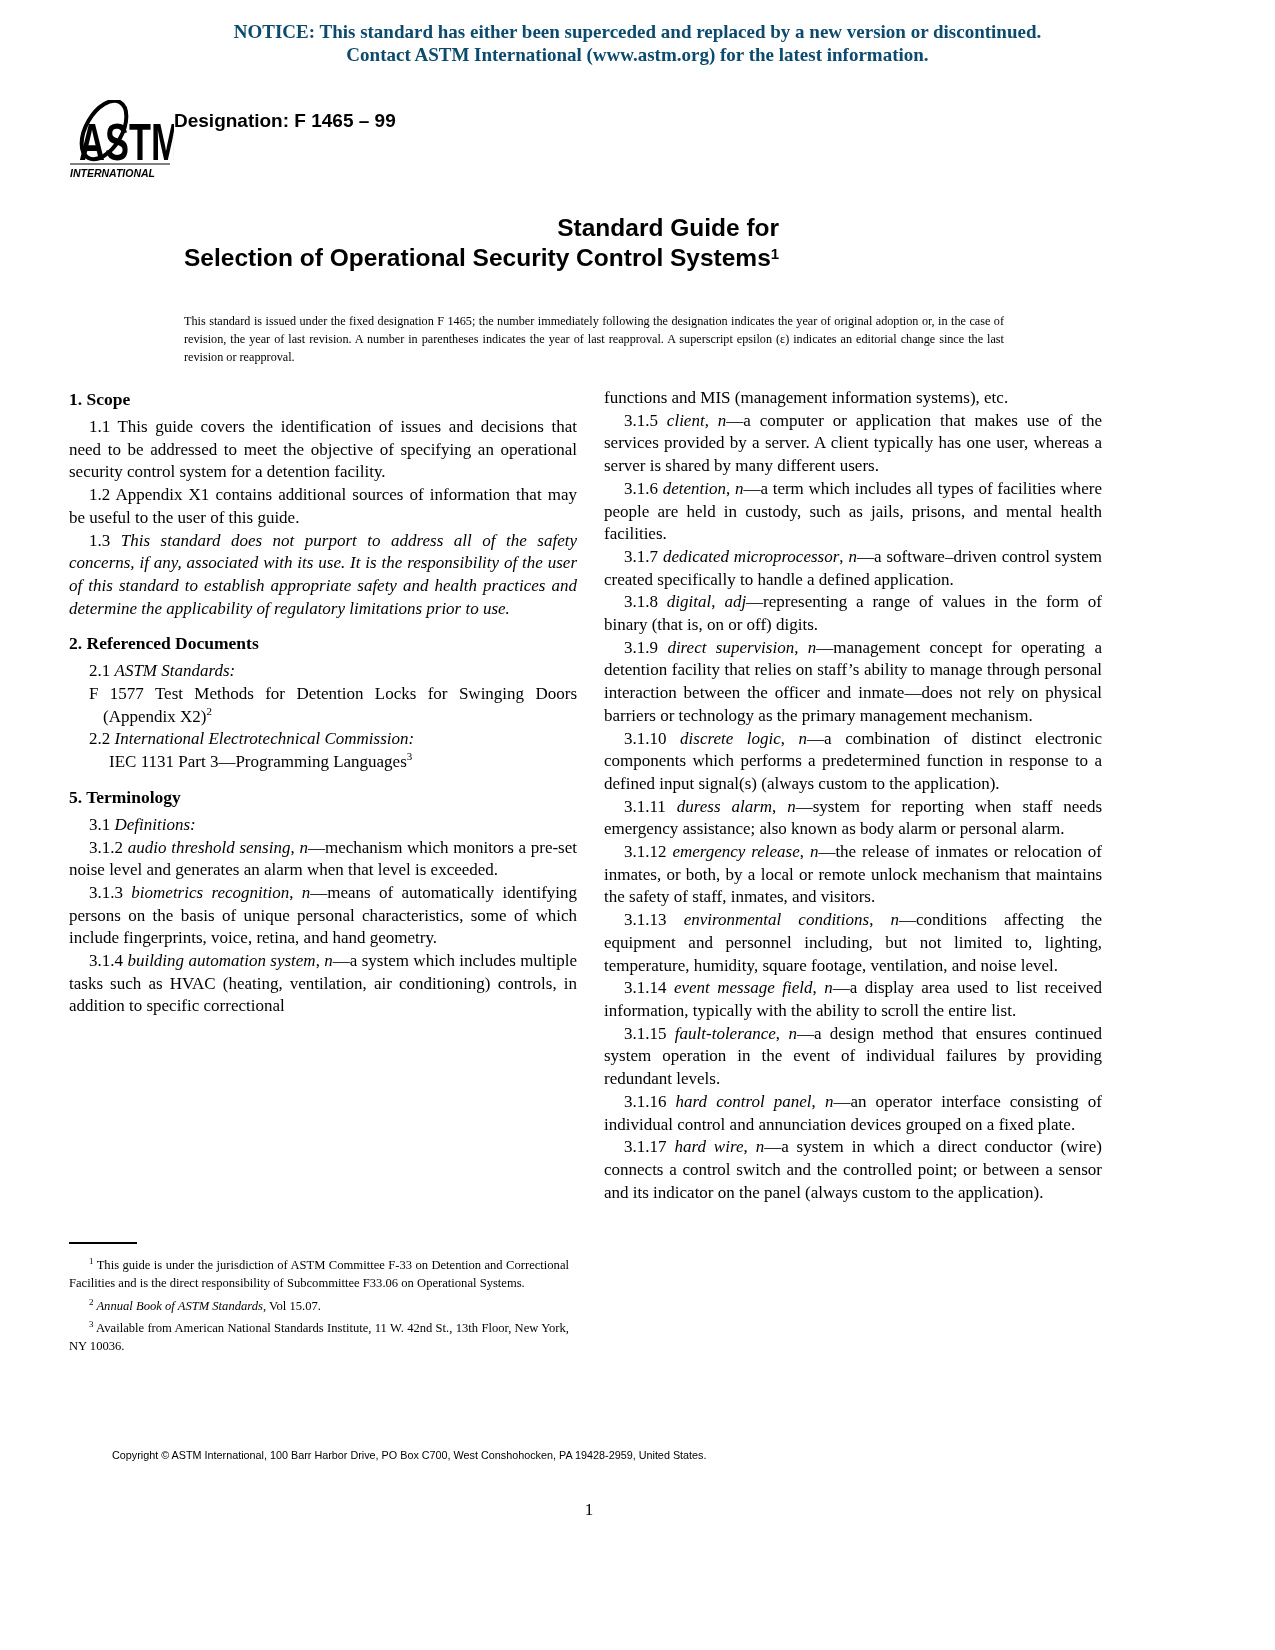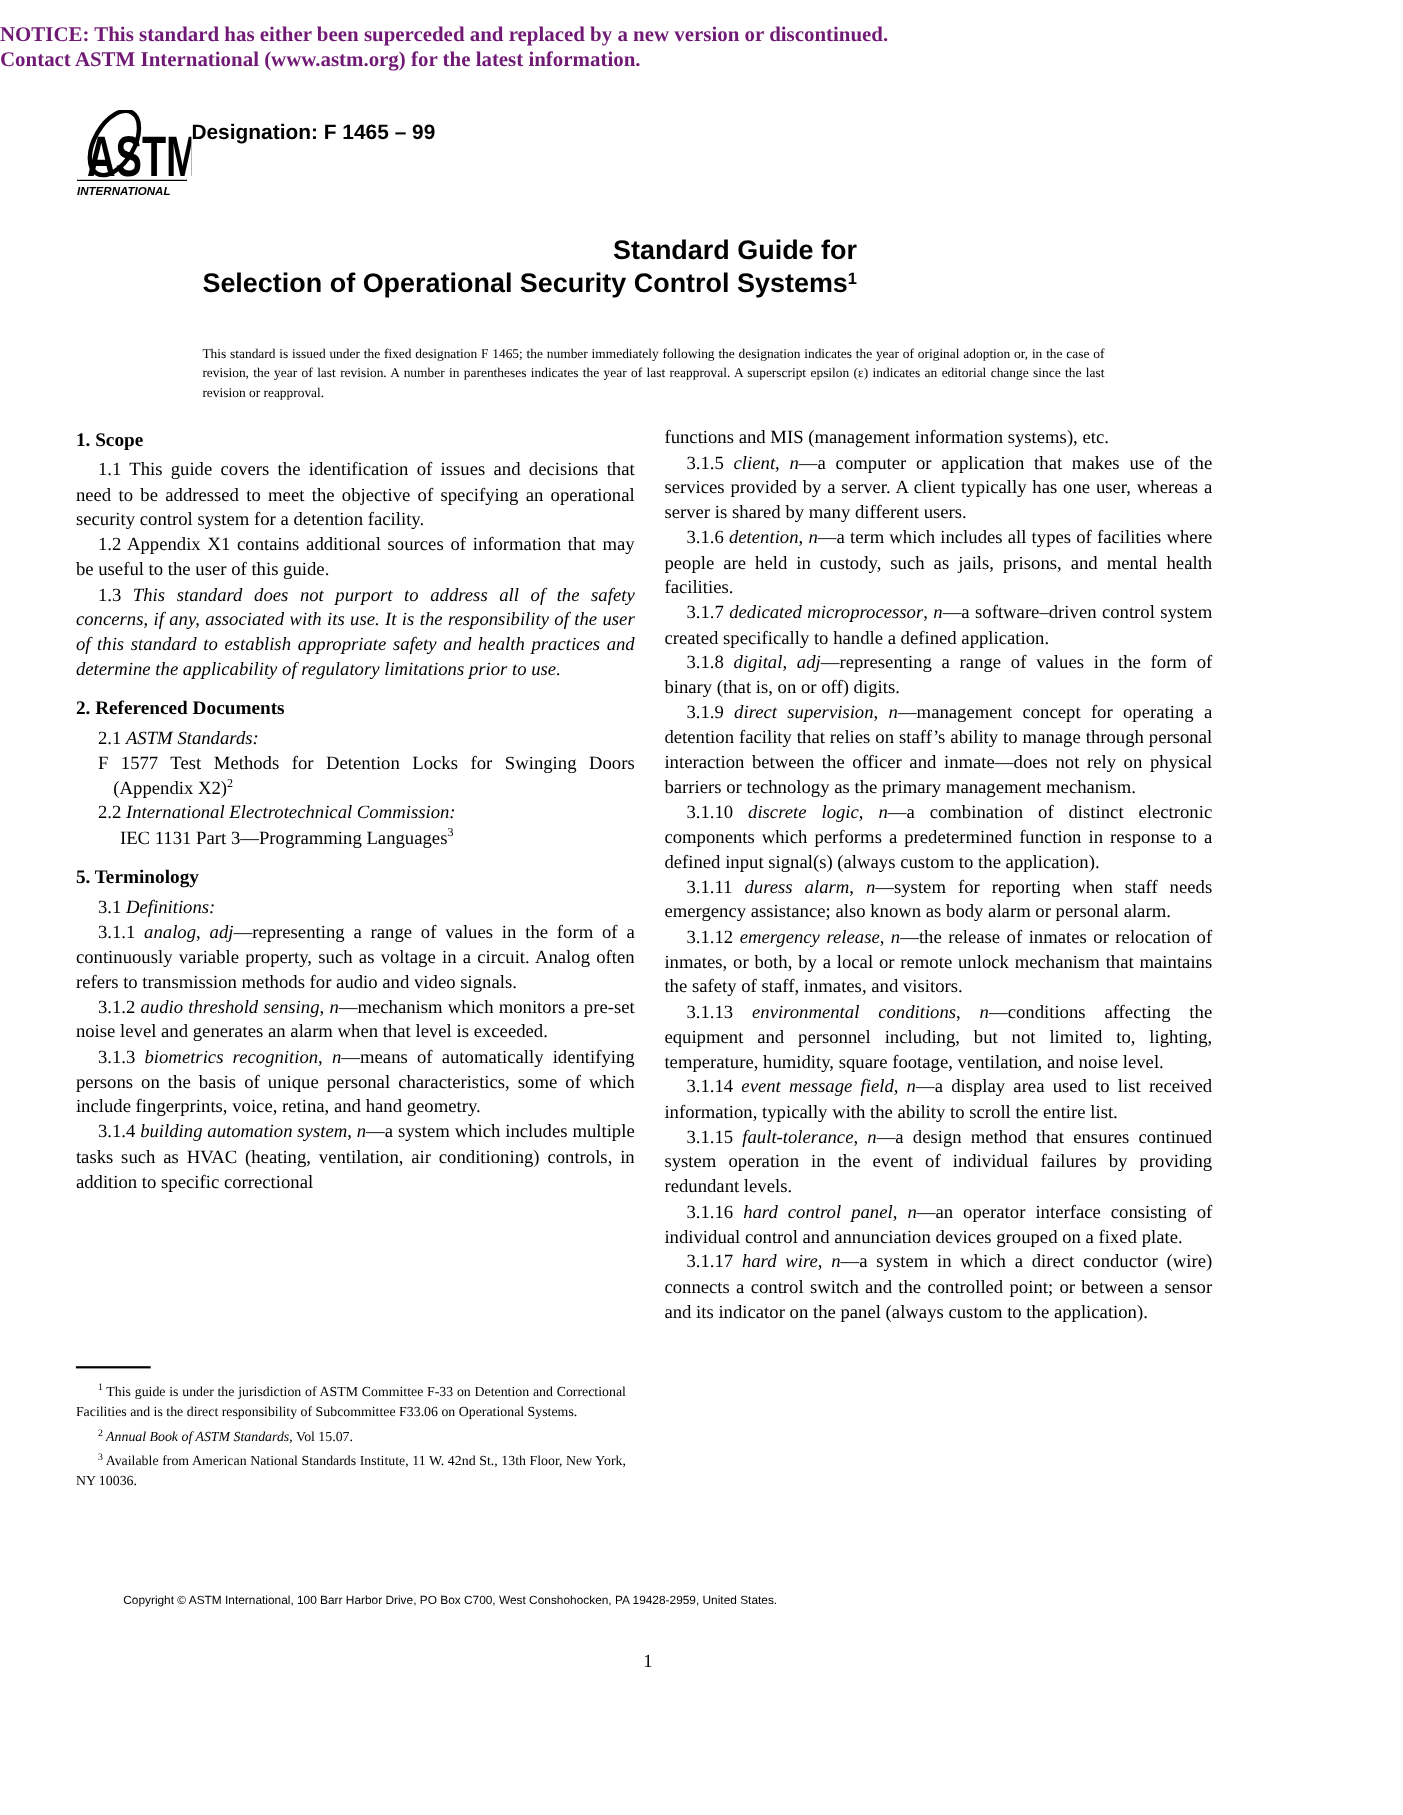--- a/index.html
+++ b/index.html
@@ -1,18 +1,18 @@
 <!DOCTYPE html>
 <html><head>
 <meta charset="utf-8">
 <style>
   html, body { margin: 0; padding: 0; background: #ffffff; }
   body { width: 1275px; height: 1650px; position: relative; overflow: hidden; color: #000; }
-  .notice { position: absolute; top: 20px; left: 0; width: 1275px; 
-    font-family: "Liberation Serif", serif; font-weight: bold; color: #701a75; font-size: 19px; line-height: 23px; }
+  .notice { position: absolute; top: 20px; left: 0; width: 1275px; text-align: center;
+    font-family: "Liberation Serif", serif; font-weight: bold; color: #0c4a6e; font-size: 19px; line-height: 23px; }
   .logo { position: absolute; left: 70px; top: 100px; width: 104px; height: 80px; }
   .designation { position: absolute; left: 174px; top: 110px; font-family: "Liberation Sans", sans-serif;
     font-weight: bold; font-size: 19px; }
   .title { position: absolute; left: 184px; top: 213px; font-family: Liberation Sans, sans-serif;
     font-weight: bold; font-size: 24.5px; line-height: 30px; text-align: right; }
   .title sup { font-size: 15px; vertical-align: top; position: relative; top: -4px; }
   .preamble { position: absolute; left: 184px; top: 296px; width: 820px; font-family: "Liberation Serif", serif;
     font-size: 12.2px; line-height: 18px; text-align: justify; margin-top: 16px; }
   .col { position: absolute; top: 388px; width: 508px; font-family: "Liberation Serif", serif;
     font-size: 17px; line-height: 22.7px; text-align: justify; }
@@ -67,21 +67,20 @@
   <p><span>1.3 </span><span class="ital">This standard does not purport to address all of the safety concerns, if any, associated with its use. It is the responsibility of the user of this standard to establish appropriate safety and health practices and determine the applicability of regulatory limitations prior to use.</span></p>
 
   <h2>2.  Referenced Documents</h2>
   <p><span>2.1 </span><span class="ital">ASTM Standards:</span></p>
   <p class="refline hang"><span>F 1577 Test Methods for Detention Locks for Swinging Doors (Appendix X2)</span><sup>2</sup></p>
   <p><span>2.2 </span><span class="ital">International Electrotechnical Commission:</span></p>
   <p class="refline"><span>IEC 1131 Part 3—Programming Languages</span><sup>3</sup></p>
 
   <h2>5.  Terminology</h2>
   <p><span>3.1 </span><span class="ital">Definitions:</span></p>
-  <p><span>3.1.1 </span><span class="ital">analog</span>, <span class="ital">adj</span><span>—representing a range of values in the form of a continuously variable property, such as voltage in a circuit. Analog often refers to transmission methods for audio and video signals.</span></p>
   <p><span>3.1.2 </span><span class="ital">audio threshold sensing</span>, <span class="ital">n</span><span>—mechanism which monitors a pre-set noise level and generates an alarm when that level is exceeded.</span></p>
   <p><span>3.1.3 </span><span class="ital">biometrics recognition</span>, <span class="ital">n</span><span>—means of automatically identifying persons on the basis of unique personal characteristics, some of which include fingerprints, voice, retina, and hand geometry.</span></p>
   <p><span>3.1.4 </span><span class="ital">building automation system</span>, <span class="ital">n</span><span>—a system which includes multiple tasks such as HVAC (heating, ventilation, air conditioning) controls, in addition to specific correctional</span></p>
 </div>
 
 <div class="col right">
   <p class="flush">functions and MIS (management information systems), etc.</p>
   <p><span>3.1.5 </span><span class="ital">client</span>, <span class="ital">n</span><span>—a computer or application that makes use of the services provided by a server. A client typically has one user, whereas a server is shared by many different users.</span></p>
   <p><span>3.1.6 </span><span class="ital">detention</span>, <span class="ital">n</span><span>—a term which includes all types of facilities where people are held in custody, such as jails, prisons, and mental health facilities.</span></p>
   <p><span>3.1.7 </span><span class="ital">dedicated microprocessor</span>, <span class="ital">n</span><span>—a software–driven control system created specifically to handle a defined application.</span></p>

